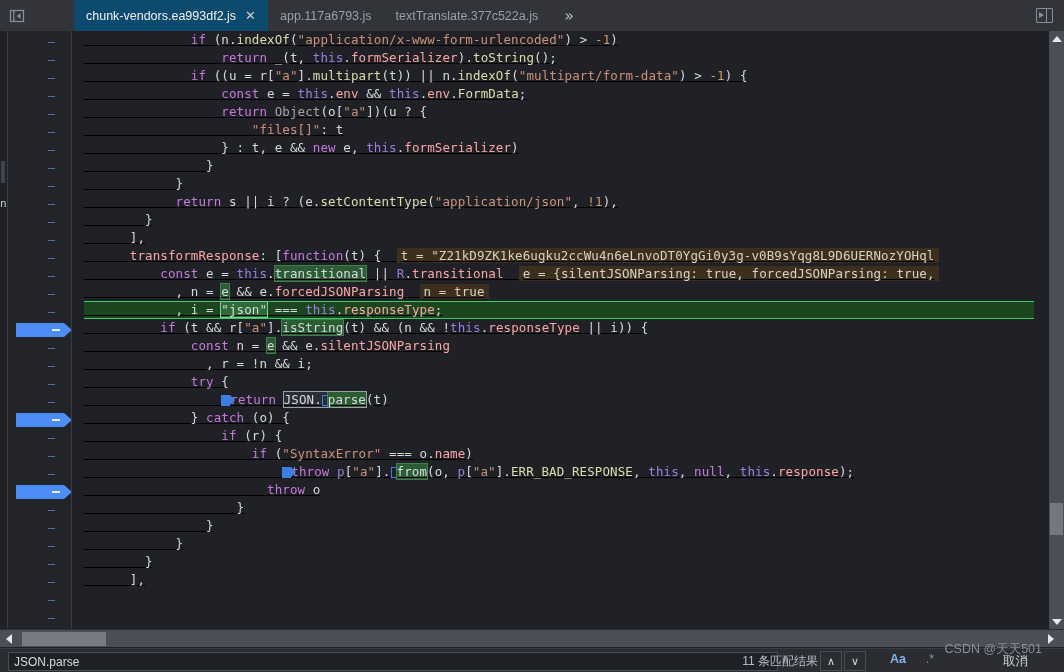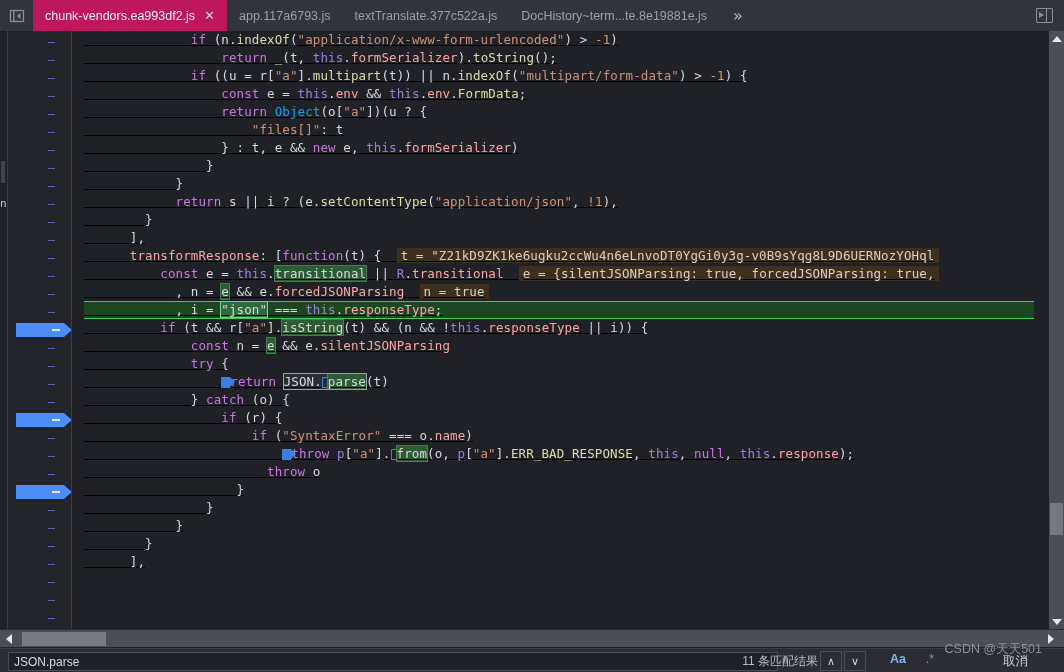--- a/index.html
+++ b/index.html
@@ -26,22 +26,23 @@
     display: flex; align-items: center;
     padding: 0 12px;
     font-family: "Liberation Sans", sans-serif;
     font-size: 12.5px;
     color: #9aa0a8;
     white-space: nowrap;
     background: transparent;
     position: relative;
   }
   .tab.active {
-    background: #be185d;
+    background: #0c4a6e;
     color: #f0f0f0;
+    margin-left: 41px;
   }
   .tab .close {
     margin-left: 9px;
     font-size: 13px;
     color: #d0d0d0;
     line-height: 1;
   }
   .tab-more {
     display: flex; align-items: center; padding: 0 14px;
     color: #b5bac1; font-size: 16px;
@@ -153,21 +154,21 @@
     letter-spacing: 0.1px;
   }
   .line.hl {
     background: #1b4620;
     box-shadow: inset 0 1px 0 #3ec962, inset 0 -1px 0 #3ec962;
     width: 950px;
   }
 
   
   .kw   { color: #c678dd; }
-  .id   { color: #0ea5e9; }
+  .id   { color: #a3a3a3; }
   .fn   { color: #dcdcaa; }           
   .str  { color: #ce9178; }           
   .num  { color: #d19a66; }           
   .this { color: #9b7fdc; }           
   .prop { color: #fca5a5; }
   .nul  { color: #c678dd; }
 
   .match {            
     background: #2b5c33;
     outline: 1px solid #3f7f4b;
@@ -348,23 +349,20 @@
 
   <div class="tab active">
     <span>chunk-vendors.ea993df2.js</span>
     <span class="close">✕</span>
   </div>
   <div class="tab">
     <span>app.117a6793.js</span>
   </div>
   <div class="tab">
     <span>textTranslate.377c522a.js</span>
-  </div>
-  <div class="tab">
-    <span>DocHistory~term...te.8e19881e.js</span>
   </div>
   <div class="tab-more">»</div>
 
   <div class="tabbar-spacer"></div>
 
   <div class="tab-split-btn">
     <span class="split-glyph">
       <span class="sp-l"></span>
         <span class="sp-r"></span>
     </span>
@@ -501,20 +499,21 @@
       <div class="line"><span style="white-space:pre">            </span>}</div>
       <div class="line"><span style="white-space:pre">            </span><span class="kw">return</span> s || i ? (e.<span class="fn">setContentType</span>(<span class="str">"application/json"</span>, <span class="num">!1</span>),</div>
       <div class="line"><span style="white-space:pre">        </span>}</div>
       <div class="line"><span style="white-space:pre">      </span>],</div>
       <div class="line"><span style="white-space:pre">      </span><span class="prop">transformResponse</span>: [<span class="kw">function</span>(t) {  <span class="hint">t = "Z21kD9ZK1ke6ugku2ccWu4n6eLnvoDT0YgGi0y3g-v0B9sYqg8L9D6UERNozYOHql</span></div>
       <div class="line"><span style="white-space:pre">          </span><span class="kw">const</span> e = <span class="this">this</span>.<span class="match">transitional</span> || <span class="this">R</span>.<span class="prop">transitional</span>  <span class="hint">e = {silentJSONParsing: true, forcedJSONParsing: true,</span></div>
       <div class="line"><span style="white-space:pre">            </span>, n = <span class="match">e</span> &amp;&amp; e.<span class="prop">forcedJSONParsing</span>  <span class="hint">n = true</span></div>
       <div class="line hl"><span style="white-space:pre">            </span>, i = <span class="match-current">"json"</span> === <span class="this">this</span>.<span class="prop">responseType</span>;</div>
       <div class="line"><span style="white-space:pre">          </span><span class="kw">if</span> (t &amp;&amp; r[<span class="str">"a"</span>].<span class="match">isString</span>(t) &amp;&amp; (n &amp;&amp; !<span class="this">this</span>.<span class="prop">responseType</span> || i)) {</div>
       <div class="line"><span style="white-space:pre">              </span><span class="kw">const</span> n = <span class="match">e</span> &amp;&amp; e.<span class="prop">silentJSONParsing</span></div>
+      <div class="line"><span style="white-space:pre">                </span>, r = !n &amp;&amp; i;</div>
       <div class="line"><span style="white-space:pre">              </span><span class="kw">try</span> {</div>
       <div class="line"><span style="white-space:pre">                  </span><span class="blue-glyph"></span><span class="kw">return</span> <span class="box-outline">JSON.<span class="blue-glyph hollow"></span><span class="match">parse</span></span>(t)</div>
       <div class="line"><span style="white-space:pre">              </span>} <span class="kw">catch</span> (o) {</div>
       <div class="line"><span style="white-space:pre">                  </span><span class="kw">if</span> (r) {</div>
       <div class="line"><span style="white-space:pre">                      </span><span class="kw">if</span> (<span class="str">"SyntaxError"</span> === o.<span class="prop">name</span>)</div>
       <div class="line"><span style="white-space:pre">                          </span><span class="blue-glyph"></span><span class="kw">throw</span> <span class="this">p</span>[<span class="str">"a"</span>].<span class="blue-glyph hollow"></span><span class="match">from</span>(o, <span class="this">p</span>[<span class="str">"a"</span>].<span class="fn">ERR_BAD_RESPONSE</span>, <span class="this">this</span>, <span class="nul">null</span>, <span class="this">this</span>.<span class="prop">response</span>);</div>
       <div class="line"><span style="white-space:pre">                        </span><span class="kw">throw</span> o</div>
       <div class="line"><span style="white-space:pre">                    </span>}</div>
       <div class="line"><span style="white-space:pre">                </span>}</div>
       <div class="line"><span style="white-space:pre">            </span>}</div>

